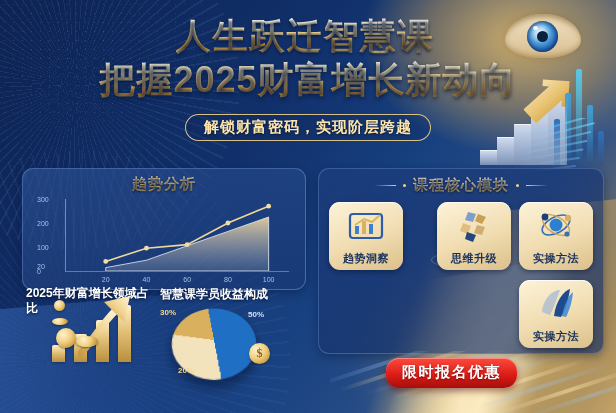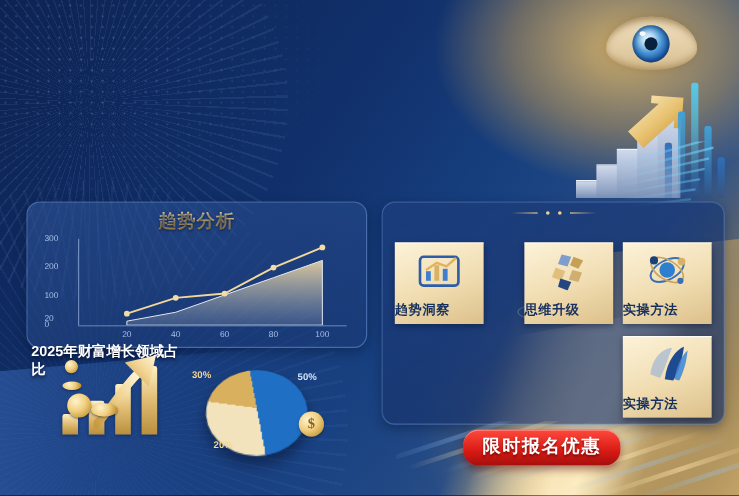--- a/index.html
+++ b/index.html
@@ -119,24 +119,24 @@
     border:1px solid rgba(140,180,245,.3);box-shadow:0 3px 10px rgba(4,14,40,.35);}
   .panel-head{display:flex;align-items:center;justify-content:center;gap:7px;padding-top:7px;}
   .panel-head .dash{width:22px;height:1.5px;background:linear-gradient(90deg,rgba(240,210,140,0),#edcd86);}
   .panel-head .dash.r{background:linear-gradient(270deg,rgba(240,210,140,0),#edcd86);}
   .panel-head .dot{width:3px;height:3px;border-radius:50%;background:#f0d48e;}
   .panel-title{font-size:15px;font-weight:bold;letter-spacing:1px;
     background:linear-gradient(180deg,#fffaea,#f2d28c 60%,#c99c40);
     -webkit-background-clip:text;background-clip:text;color:transparent;
     text-shadow:0 1px 2px rgba(6,18,48,.7);}
   .mods{position:absolute;left:10px;top:33px;width:264px;height:142px;}
-  .mod{position:absolute;width:74px;height:64px;border-radius:0;
+  .mod{position:absolute;width:74px;height:64px;border-radius:11px;
     background:linear-gradient(160deg,#fdf3da,#f0dcb0 55%,#dcc08a);
     box-shadow:0 2px 5px rgba(4,14,40,.45), inset 0 1px 0 rgba(255,255,255,.8);
-    display:flex;flex-direction:column;justify-content:flex-end;padding-bottom:4px;}
+    display:flex;flex-direction:column;align-items:center;justify-content:flex-end;padding-bottom:4px;}
   .mod .glyph{position:absolute;top:6px;left:0;right:0;height:34px;}
   .mod .mlabel{font-size:11px;font-weight:bold;color:#17305e;letter-spacing:.5px;}
   .pin{position:absolute;left:104px;top:6px;width:56px;height:62px;}
   .pin .head{position:absolute;left:14px;top:0;width:28px;height:28px;border-radius:50% 50% 50% 50%;
     background:radial-gradient(circle at 35% 30%,#fff3cf,#e9c779 55%,#bb8f3c);}
   .pin .tail{position:absolute;left:17px;top:18px;width:22px;height:24px;
     background:linear-gradient(180deg,#e6c377,#c2953f);
     clip-path:polygon(0% 0%,100% 0%,50% 100%);}
   .pin .hole{position:absolute;left:22px;top:8px;width:12px;height:12px;border-radius:50%;
     background:radial-gradient(circle,#22447f,#16305e);}
@@ -192,20 +192,25 @@
   <div class="flow" id="flow">
       <i style="left: 4px; top: 8px; width: 96px; transform: rotate(-16deg); opacity: 0.75;"></i>
       <i style="left: 7px; top: 15px; width: 89px; transform: rotate(-14.4deg); opacity: 0.68;"></i>
       <i style="left: 10px; top: 22px; width: 82px; transform: rotate(-12.8deg); opacity: 0.61;"></i>
       <i style="left: 13px; top: 29px; width: 75px; transform: rotate(-11.2deg); opacity: 0.54;"></i>
       <i style="left: 16px; top: 36px; width: 68px; transform: rotate(-9.6deg); opacity: 0.47;"></i>
       <i style="left: 19px; top: 43px; width: 61px; transform: rotate(-8deg); opacity: 0.4;"></i>
       <i style="left: 22px; top: 50px; width: 54px; transform: rotate(-6.4deg); opacity: 0.33;"></i>
     </div>
 
+  <div class="headline">
+    <div><span class="h1">人生跃迁智慧课</span><span class="globe"></span></div>
+    <div class="h2row"><span class="h2">把握2025财富增长新动向</span></div>
+    <div class="sub-wrap"><span class="sub">解锁财富密码，实现阶层跨越</span></div>
+  </div>
 
   <div class="card-left">
     <div class="card-title">趋势分析</div>
     <div class="chart-wrap">
       <div class="plot" id="plot">
         <svg id="linesvg" width="100%" height="100%" viewBox="0 0 224 72" preserveAspectRatio="none">
             <defs>
               <linearGradient id="ar" x1="0" y1="0" x2="0" y2="1">
                 <stop offset="0" stop-color="#e6cf9e" stop-opacity=".95"></stop>
                 <stop offset="1" stop-color="#9aa6b8" stop-opacity=".25"></stop>
@@ -257,30 +262,32 @@
         </defs>
       <path d="M2 62 C14 50 22 34 38 18" stroke="url(#ga)" stroke-width="7" fill="none" stroke-linecap="round"></path>
       <path d="M26 10 L52 4 L46 30 Z" fill="url(#ga)"></path>
     </svg>
   </div>
   <div class="coin" style="left:56px;top:328px;width:20px;height:20px;"></div>
   <div class="coin" style="left:52px;top:318px;width:16px;height:7px;border-radius:50%;"></div>
   <div class="coin" style="left:76px;top:336px;width:22px;height:11px;border-radius:50%;"></div>
   <div class="coin" style="left:54px;top:300px;width:11px;height:11px;"></div>
 
+  <div class="lab-pie">智慧课学员收益构成</div>
   <div class="pie" id="pie" style="background: conic-gradient(from -10deg, rgb(31, 111, 196) 0deg, rgb(31, 111, 196) 180deg, rgb(243, 227, 189) 180deg, rgb(243, 227, 189) 288deg, rgb(217, 177, 94) 288deg, rgb(217, 177, 94) 360deg);"></div>
   <div class="pie-lbl" id="pl0" style="left:248px;top:310px;">50%</div>
   <div class="pie-lbl gold" id="pl1" style="left:160px;top:308px;">30%</div>
   <div class="pie-lbl gold" id="pl2" style="left:178px;top:366px;">20%</div>
   <div class="coin" style="left:249px;top:343px;width:21px;height:21px;display:flex;align-items:center;justify-content:center;color:#8a6420;font:bold 12px 'Liberation Serif',serif;">$</div>
 
   <div class="panel-right">
     <div class="panel-head">
       <span class="dash"></span>
       <span class="dot"></span>
+      <span class="panel-title">课程核心模块</span>
       <span class="dot"></span>
       <span class="dash r"></span>
     </div>
     <div class="mods" id="mods">
       <div class="pin">
         <div class="ripple" style="left:-2px;top:44px;width:60px;height:14px;"></div>
         <div class="ripple" style="left:5px;top:48px;width:46px;height:11px;"></div>
         <div class="head"></div>
           <div class="tail"></div>
           <div class="hole"></div>

